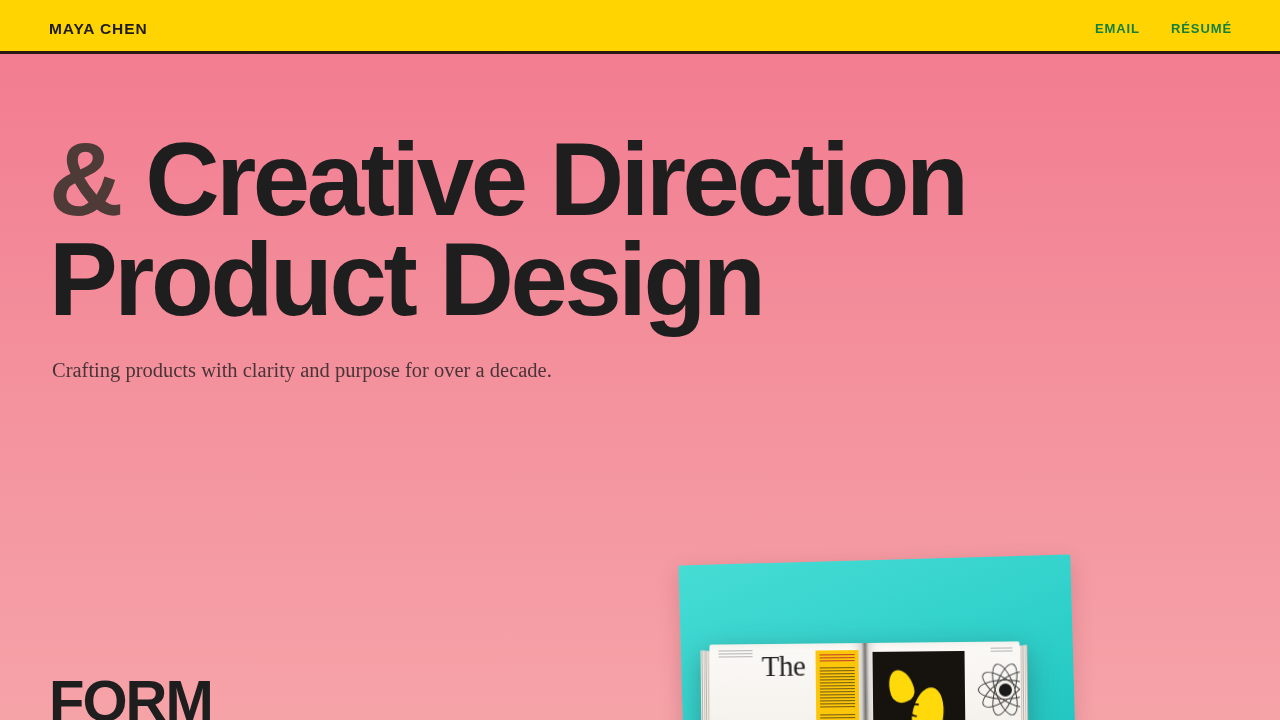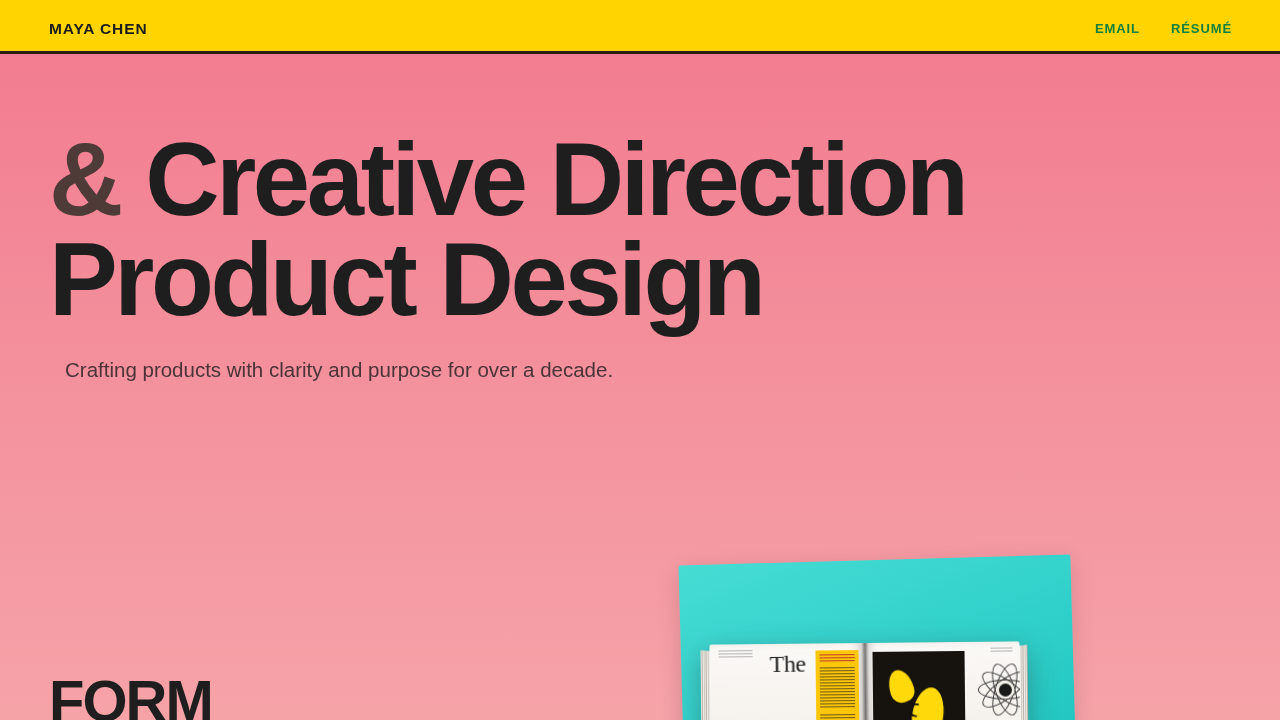--- a/index.html
+++ b/index.html
@@ -46,23 +46,23 @@
   .hero-title {
     position:absolute; left:49px; top:130px;
     font-size:103px; font-weight:bold;
     letter-spacing:-3.4px; line-height:0.97;
     color:#1e1e1e; z-index:20; white-space:nowrap;
   }
   .hero-title .line { display:block; }
   .amp { color:#4e3a37; }
 
   .hero-sub {
-    position:absolute; left:65px; top:354px;
+    position:absolute; left:52px; top:354px;
     font-size:20.5px; line-height:1.57;
-    color:#4a3438; z-index:20;
+    color:#4a3438; z-index:20;font-family:Liberation Serif, serif;
   }
   .hero-sub span { display:block; }
 
   .section-word {
     position:absolute; left:49px; top:672px;
     font-size:58px; font-weight:bold;
     letter-spacing:-2px; line-height:1;
     color:#1e1e1e; z-index:20;
   }
 
@@ -113,23 +113,23 @@
   .page.right { border-radius:0 2px 2px 0; box-shadow:inset 9px 0 13px -8px rgba(0,0,0,0.36); }
 
   
   .pg-meta {
     position:absolute; left:9px; top:6px;
     width:34px; height:7px;
     background:repeating-linear-gradient(180deg,#9a9a9a 0px,#9a9a9a 1px,transparent 1px,transparent 3px);
     opacity:.75;
   }
   .zine-the {
-    position:absolute; left:60px; top:8px;
+    position:absolute; left:52px; top:8px;
     font-family:"Liberation Serif", serif;
-    font-size:24px; color:#232323; line-height:1;
+    font-size:29px; color:#232323; line-height:1;
     letter-spacing:-0.5px;
   }
   .zine-word {
     position:absolute; left:40px; top:26px;
     font-size:49px; font-weight:bold; line-height:1;
     letter-spacing:-1px; color:#ec6a54;
     -webkit-text-stroke:1px #d4523c;
   }
   .yellow-col {
     position:absolute; right:6px; top:7px;

